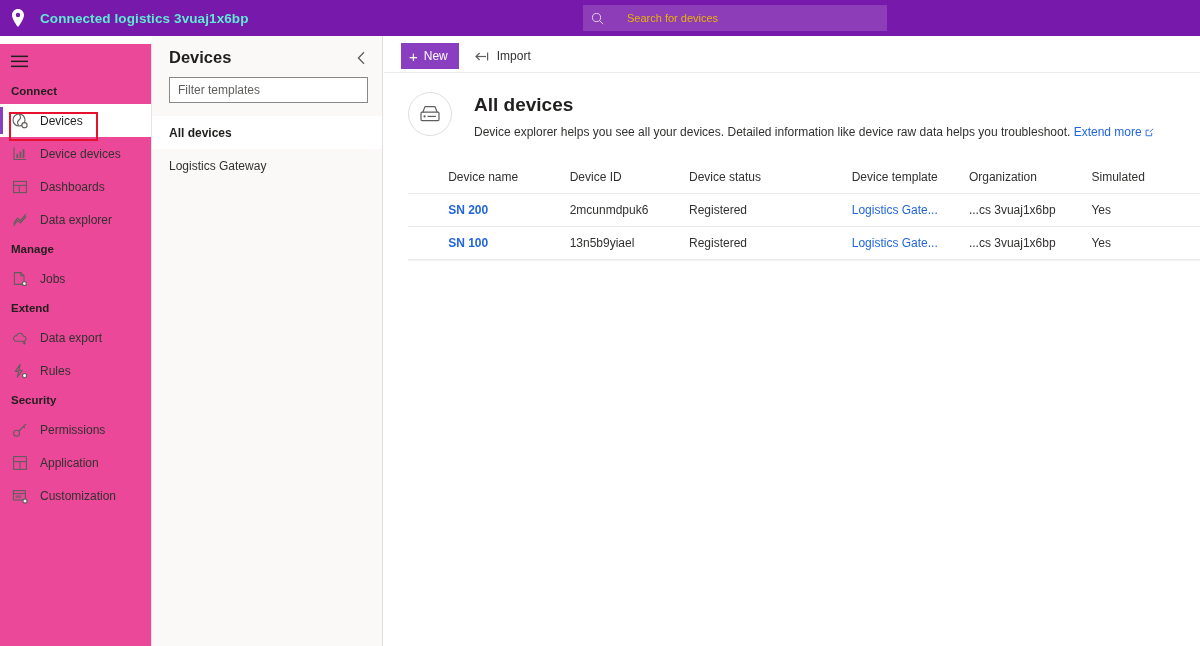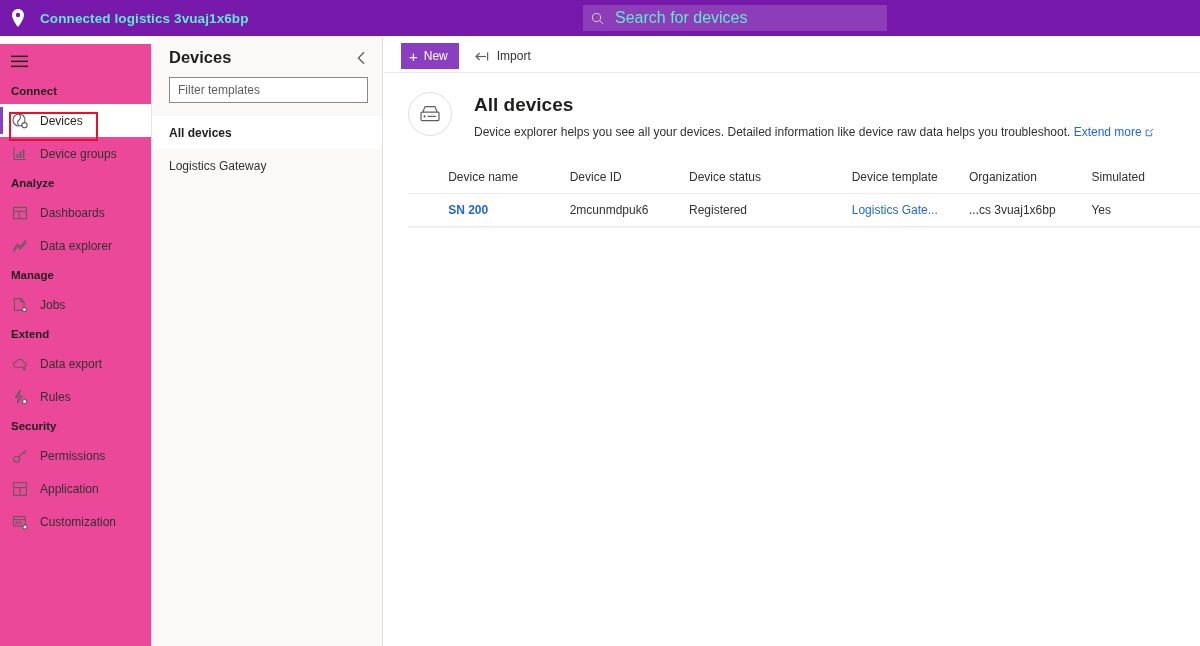--- a/index.html
+++ b/index.html
@@ -34,21 +34,21 @@
   #header-search {
     position: absolute;
     left: 583px; top: 5px;
     width: 304px; height: 26px;
     background: rgba(255,255,255,0.16);
     display: flex; align-items: center;
     padding-left: 8px;
   }
   #header-search .sicon { flex: 0 0 20px; display:flex; align-items:center; }
   #header-search .stext {
-    color: #5eead4; font-size: 16px; margin-left: 4px;
+    color: #eab308; font-size: 11px; margin-left: 16px;
   }
 
   
   #left-nav {
     position: absolute; top: 44px; left: 0;
     width: 152px; height: 646px;
     background: #ec4899;
     border-right: 1px solid #e6e4e2;
   }
   #hamburger {
@@ -272,25 +272,24 @@
 
   <div class="nav-item">
     <span class="nav-ico">
       <svg width="16" height="16" viewBox="0 0 16 16" aria-hidden="true">
         <path d="M2 1.5v12h12" fill="none" stroke="#605e5c" stroke-width="1.1"></path>
         <rect x="4.5" y="8" width="1.7" height="4" fill="#605e5c"></rect>
         <rect x="7.6" y="5.5" width="1.7" height="6.5" fill="#605e5c"></rect>
         <rect x="10.7" y="3.2" width="1.7" height="8.8" fill="#605e5c"></rect>
       </svg>
     </span>
-    <span class="nav-label">Device groups</span>
-  </div>
-
-
-  <div class="nav-section">Analyze</div>
+    <span class="nav-label">Device devices</span>
+  </div>
+
+
 
   <div class="nav-item">
     <span class="nav-ico">
       <svg width="16" height="16" viewBox="0 0 16 16" aria-hidden="true">
         <rect x="1.6" y="2.4" width="12.8" height="11.2" fill="none" stroke="#605e5c" stroke-width="1.1"></rect>
         <line x1="1.6" y1="6.4" x2="14.4" y2="6.4" stroke="#605e5c" stroke-width="1.1"></line>
         <line x1="7.3" y1="6.4" x2="7.3" y2="13.6" stroke="#605e5c" stroke-width="1.1"></line>
       </svg>
     </span>
     <span class="nav-label">Dashboards</span>
@@ -464,17 +463,30 @@
           <a class="cell-link name-link" href="#">SN 200</a>
         </td>
         <td class="c-id">2mcunmdpuk6</td>
         <td class="c-status">Registered</td>
         <td class="c-tmpl">
           <a class="cell-link" href="#">Logistics Gate...</a>
         </td>
         <td class="c-org">...cs 3vuaj1x6bp</td>
         <td class="c-sim">Yes</td>
       </tr>
+      <tr>
+        <td class="c-check"></td>
+        <td class="c-name">
+          <a class="cell-link name-link" href="#">SN 100</a>
+        </td>
+        <td class="c-id">13n5b9yiael</td>
+        <td class="c-status">Registered</td>
+        <td class="c-tmpl">
+          <a class="cell-link" href="#">Logistics Gate...</a>
+        </td>
+        <td class="c-org">...cs 3vuaj1x6bp</td>
+        <td class="c-sim">Yes</td>
+      </tr>
     </tbody>
   </table>
   <div id="table-bottom-shadow"></div>
 
 </main>
 
 </body></html>

